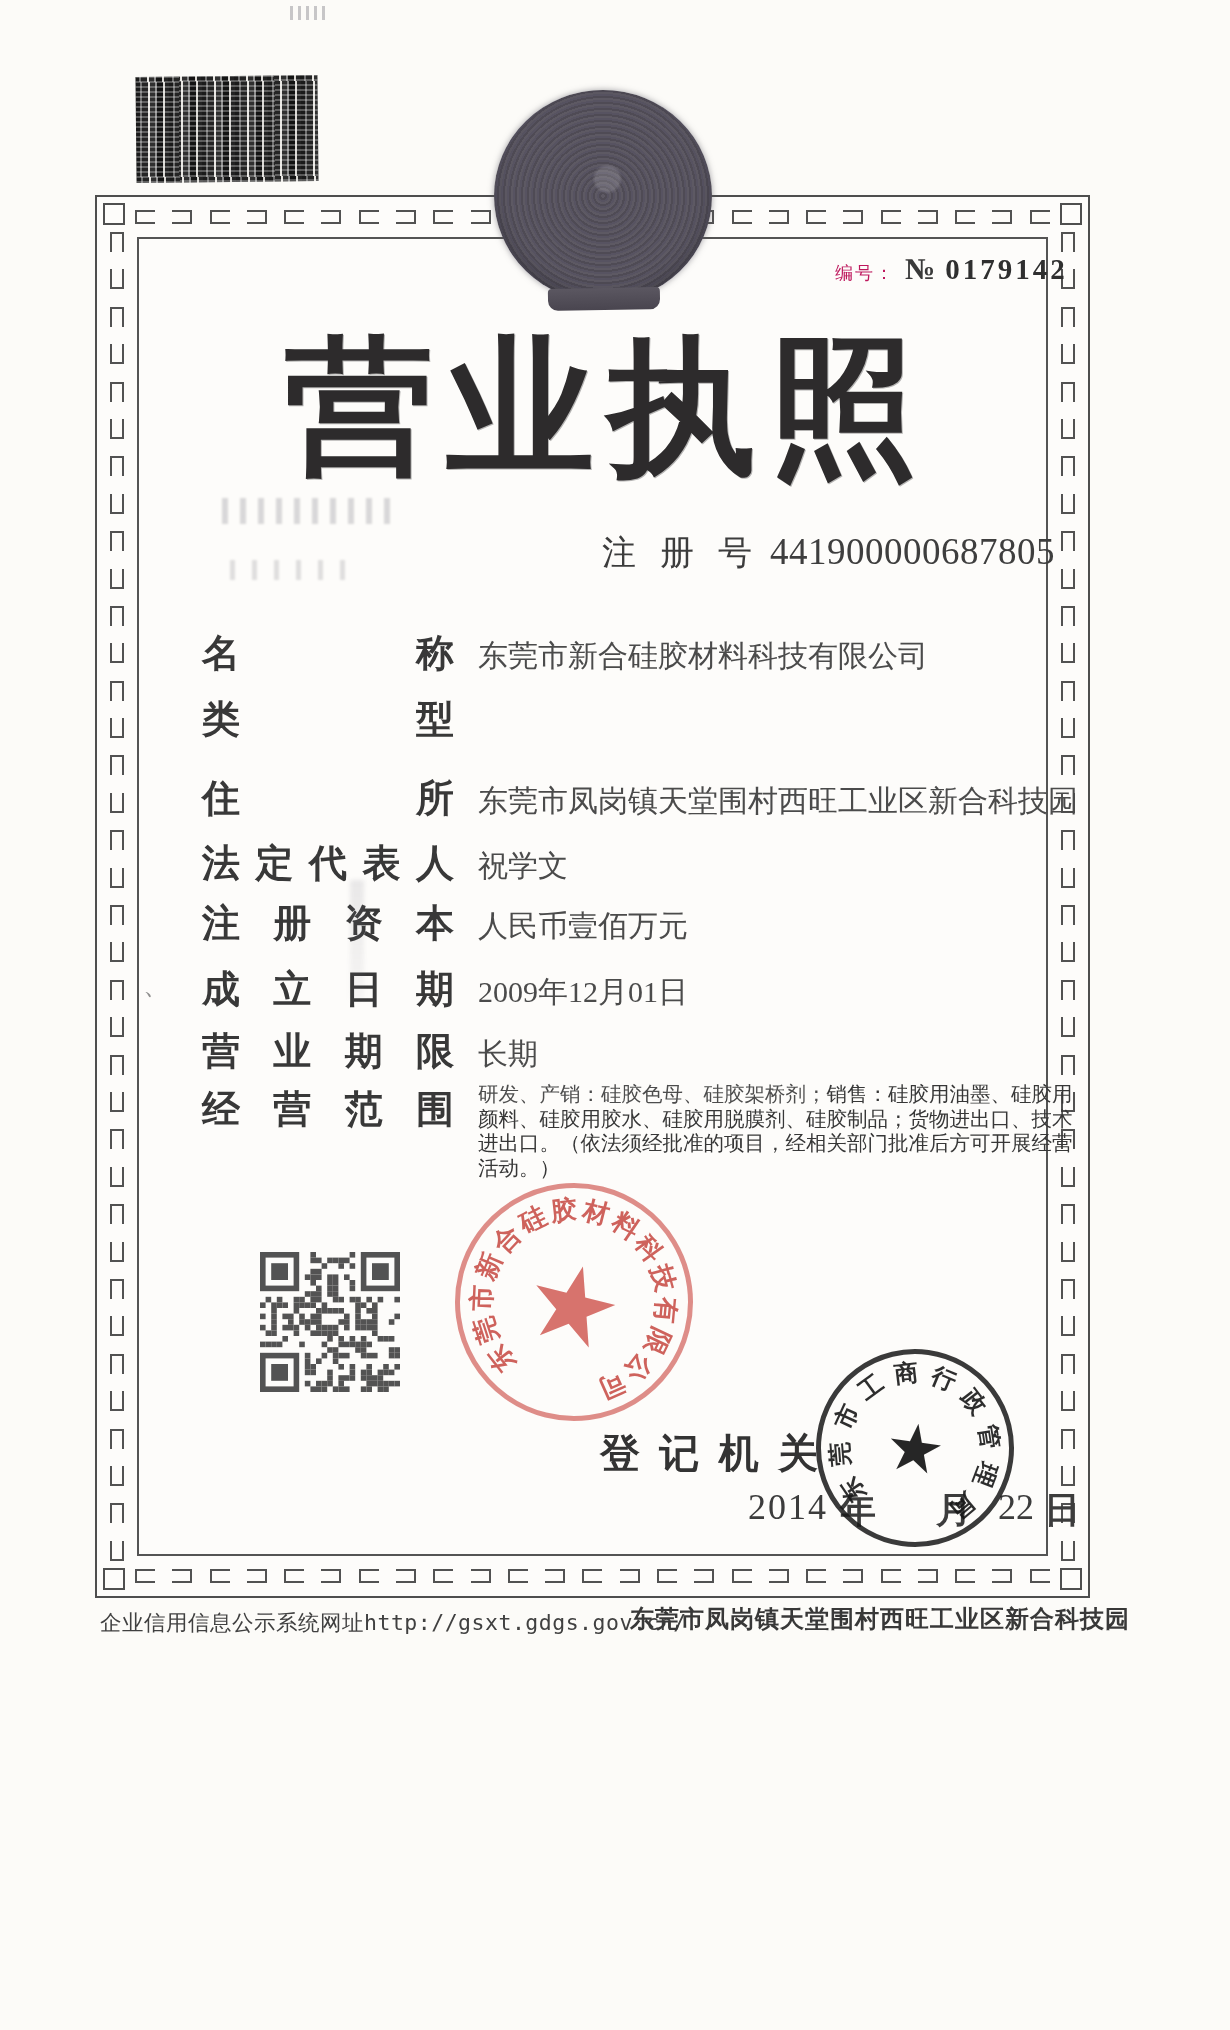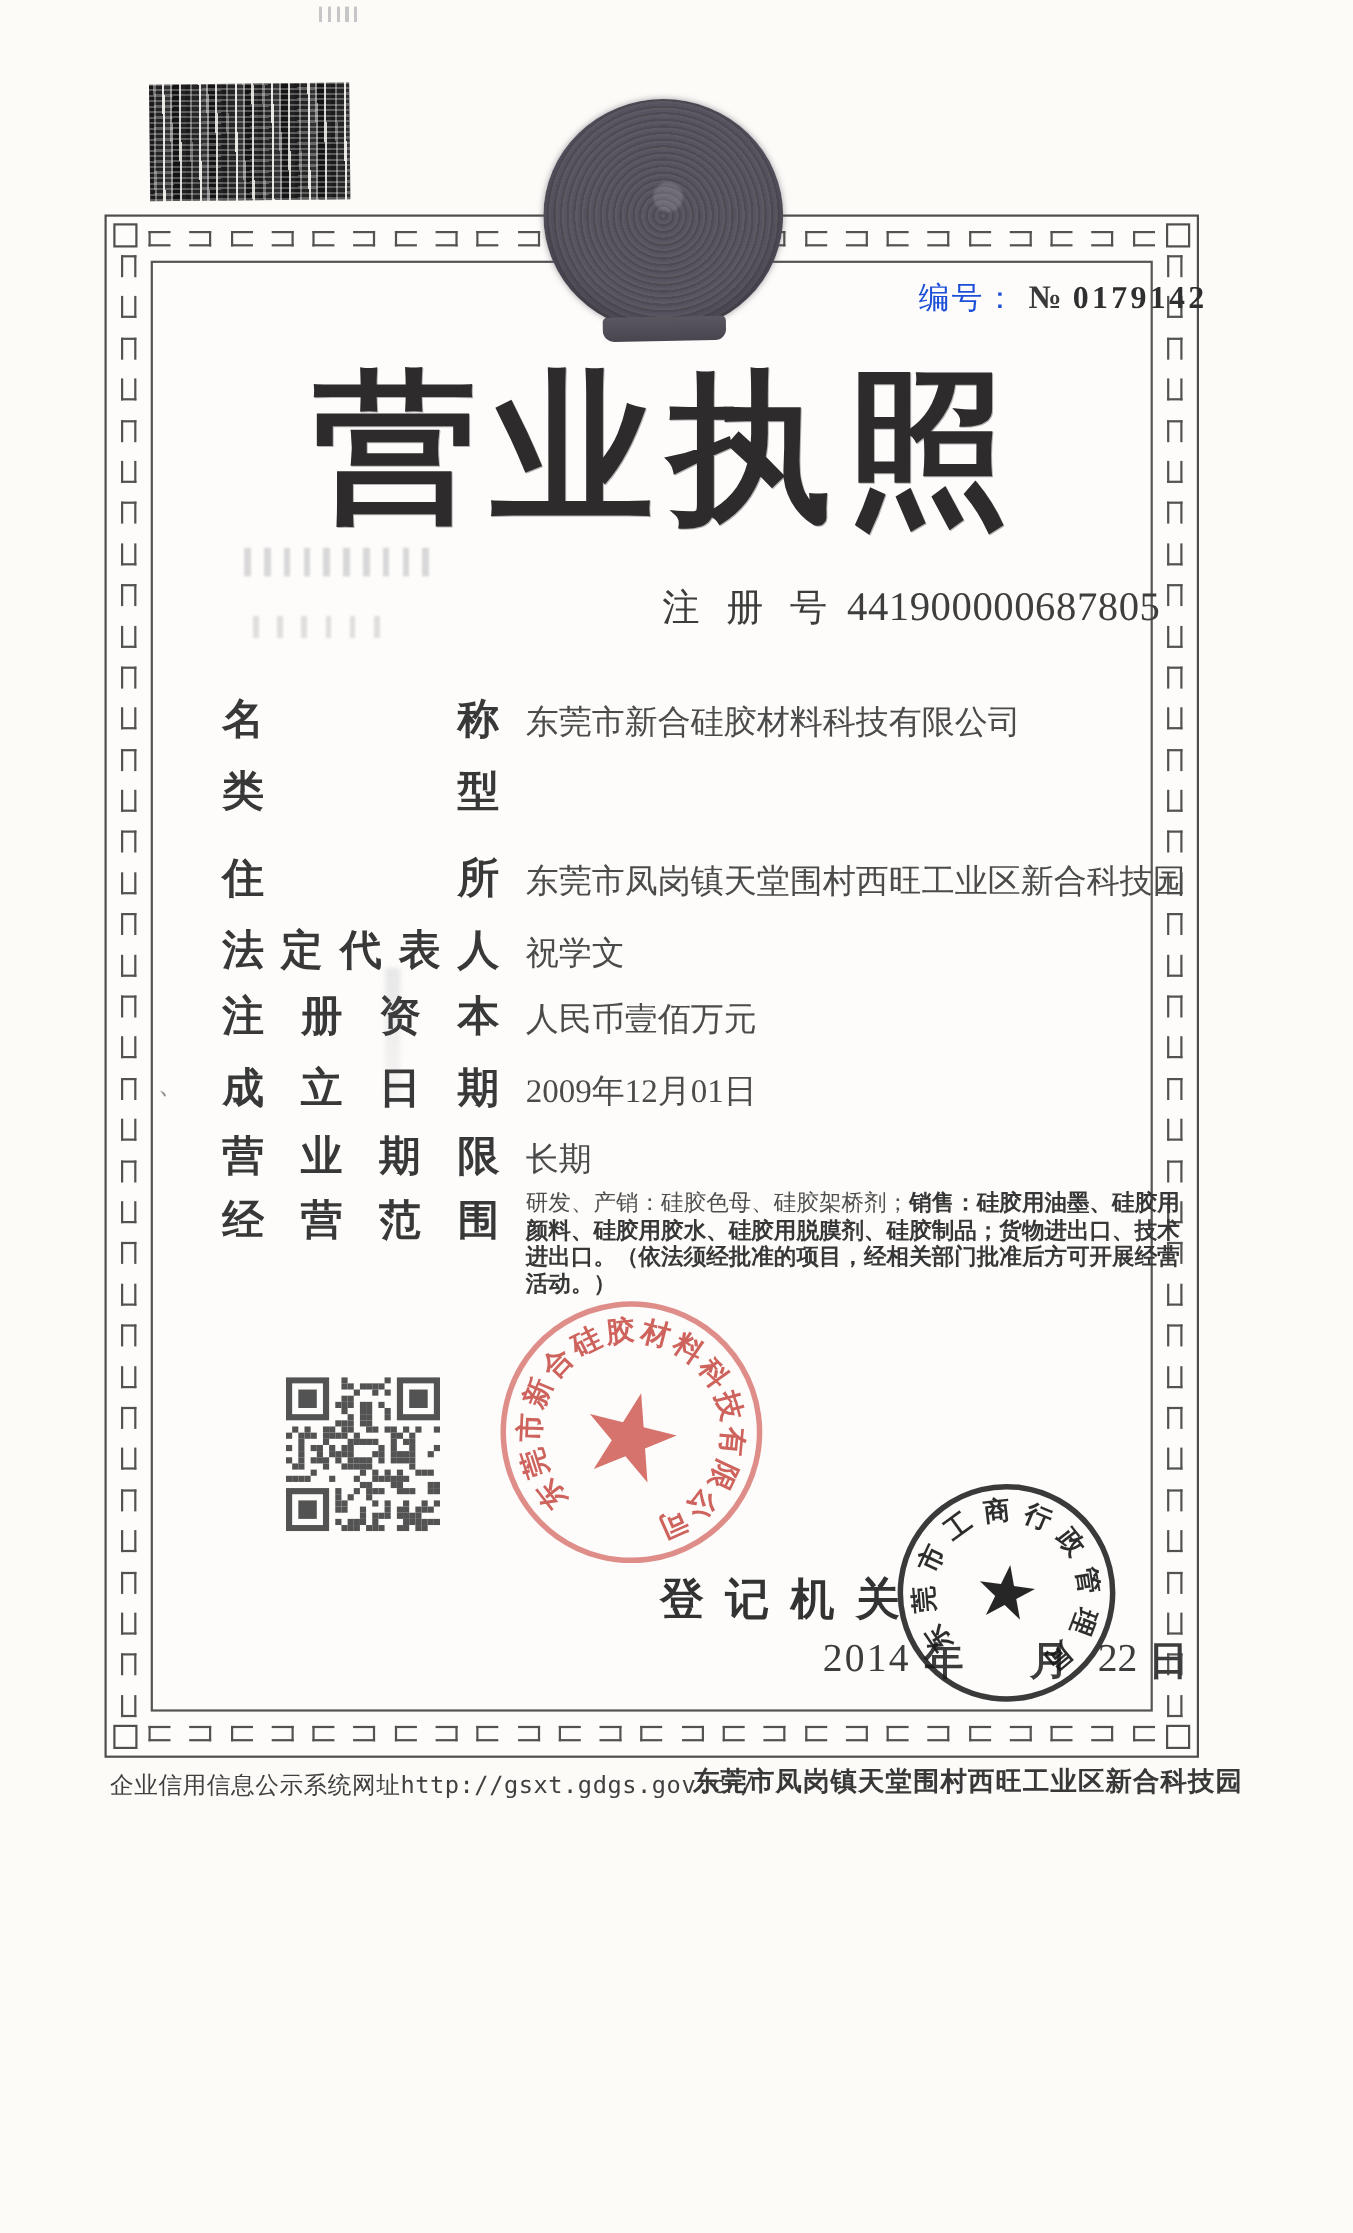--- a/index.html
+++ b/index.html
@@ -41,38 +41,38 @@
   .s-bottom{left:38px;right:38px;bottom:6px;height:28px;}
   .s-left{top:38px;bottom:38px;left:6px;width:28px;flex-direction:column;}
   .s-right{top:38px;bottom:38px;right:6px;width:28px;flex-direction:column;}
   .hook{width:20px;height:14px;border:2.5px solid #525252;border-right:none;box-sizing:border-box;flex:none;}
   .hook.flip{transform:scaleX(-1);}
   .s-left .hook,.s-right .hook{transform:rotate(90deg);}
   .s-left .hook.flip,.s-right .hook.flip{transform:rotate(90deg) scaleX(-1);}
 
   
   .serial{left:835px;top:252px;display:flex;align-items:baseline;gap:10px;z-index:2;}
-  .serial .lab{font-size:28px;color:#1d4ed8;letter-spacing:2px;}
+  .serial .lab{font-size:18px;color:#be185d;letter-spacing:2px;}
   .serial .no-sign{font-size:30px;font-weight:700;}
   .serial .no-digits{font-size:29px;font-weight:600;letter-spacing:3px;color:#2f2f2f;}
   .title{
     left:285px;top:328px;width:632px;height:160px;display:flex;justify-content:space-between;z-index:2;
     font-family:"DejaVu Sans","Liberation Sans",sans-serif;font-weight:900;font-size:148px;line-height:158px;color:#2d2b2c;
     text-shadow:1px 1px 0 rgba(90,90,90,.45);
   }
   .regline{left:602px;top:530px;display:flex;align-items:baseline;z-index:2;}
   .regline .rlab{width:150px;display:flex;justify-content:space-between;font-size:34px;color:#3c3c3c;}
   .regline .rno{margin-left:18px;font-size:37px;letter-spacing:.5px;color:#3e3e3e;}
 
   
   .frow{position:absolute;left:202px;display:flex;align-items:baseline;z-index:2;}
   .flabel{width:252px;display:flex;justify-content:space-between;font-size:38px;font-weight:600;color:#383838;flex:none;}
   .fvalue{margin-left:24px;font-size:30px;color:#4b4b4b;white-space:nowrap;margin-top:18px;}
   .scope-text{left:478px;top:1082px;width:606px;font-size:20.5px;line-height:24.5px;color:#4d4d4d;z-index:2;}
-  .scope-text b{font-weight:700;color:#373737;}
+  .scope-text b{font-weight:400;color:#373737;}
 
   
   .qr{left:260px;top:1252px;width:140px;height:140px;z-index:2;opacity:.88;}
 
   
   .seal{border-radius:50%;box-sizing:border-box;z-index:4;}
   .seal .arc-ch{position:absolute;left:50%;top:50%;}
   .seal .star{position:absolute;left:50%;top:50%;line-height:1;}
   .seal-red{left:455px;top:1183px;width:238px;height:238px;border:5px solid rgba(206,84,78,.66);transform:rotate(14deg);}
   .seal-red .arc-ch{font-size:26px;font-weight:700;color:rgba(198,70,64,.85);}

